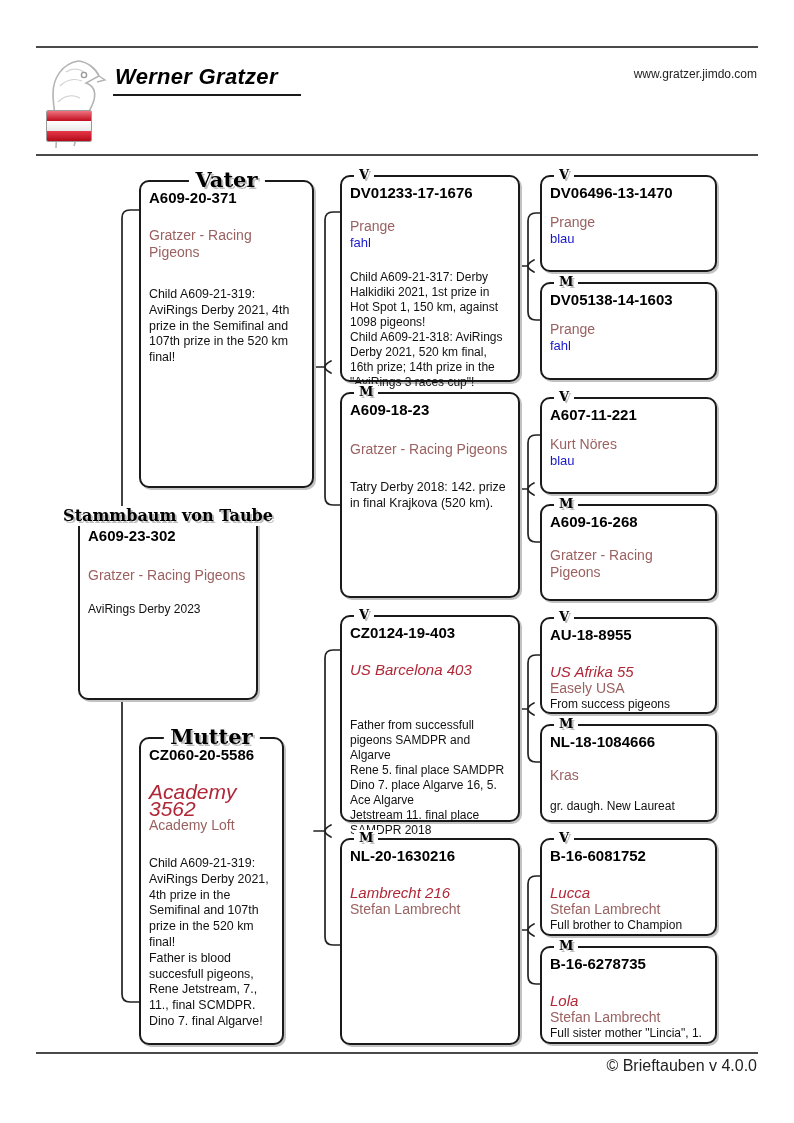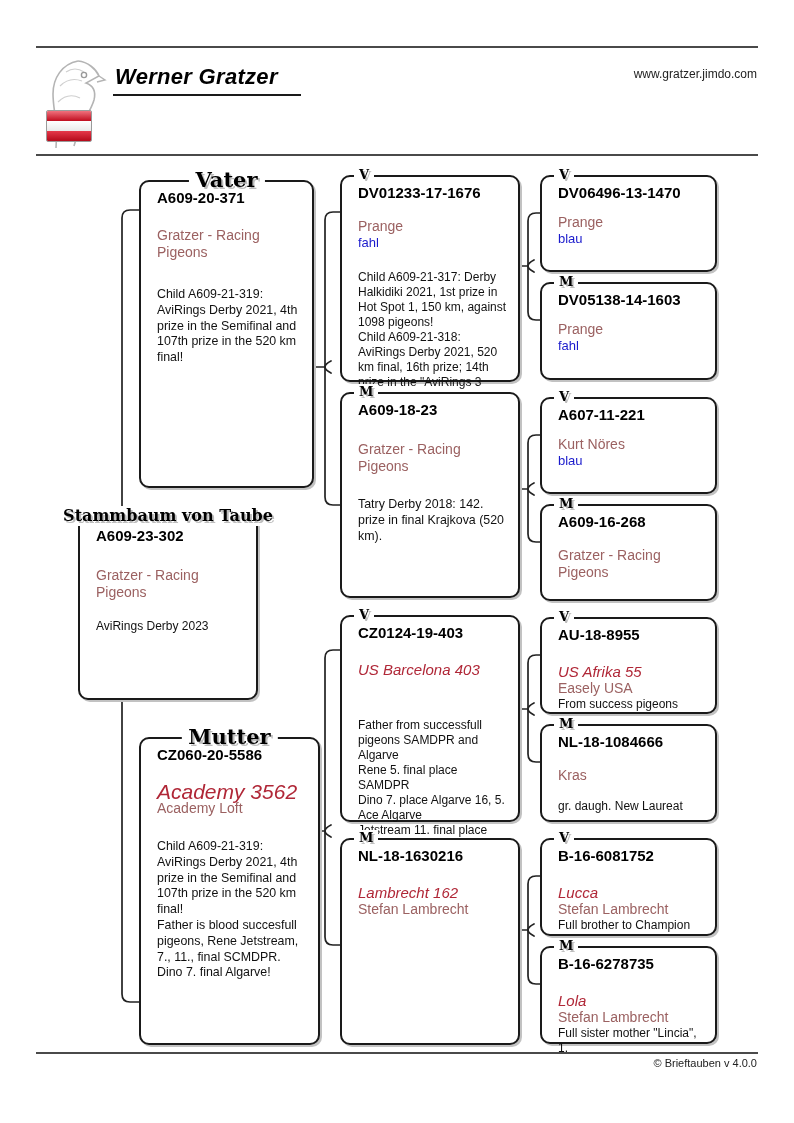--- a/index.html
+++ b/index.html
@@ -17,42 +17,42 @@
   .flag{position:absolute;left:46px;top:110px;width:44px;height:30px;border:1px solid #9a9a9a;border-radius:2px;overflow:hidden;}
   .flag .fr{height:34%;background:linear-gradient(180deg,#f0727e,#c00d1f);}
   .flag .fw{height:32%;background:linear-gradient(180deg,#ffffff,#e9e9e9);}
   .flag .fr2{height:34%;background:linear-gradient(180deg,#e5394a,#b50a1a);}
 
   
   .connectors{position:absolute;left:0;top:0;z-index:1;}
 
   
   .pbox{position:absolute;z-index:2;background:#fff;border:2px solid #1a1a1a;border-radius:10px;
-        box-shadow:2px 2px 0 #c2c2c2;padding:7px 9px 6px 16px;box-sizing:border-box;
+        box-shadow:2px 2px 0 #c2c2c2;padding:7px 9px 6px 8px;box-sizing:border-box;
         display:flex;flex-direction:column;}
   .box-label{position:absolute;top:-14px;left:50%;transform:translateX(-50%);background:#fff;
         padding:0 7px;font-family:"DejaVu Serif", serif;font-weight:bold;color:#000;white-space:nowrap;
         text-shadow:2px 2px 0 #bdbdbd;}
   .label-lg{font-size:21px;line-height:24px;}
   .label-md{font-size:16px;line-height:20px;top:-11px;}
   .sex-label{position:absolute;top:-10px;left:12px;transform:none;font-size:13px;line-height:16px;
         padding:0 5px;}
   .ring{font-size:15px;font-weight:bold;color:#000;line-height:18px;}
   .pname{font-size:14px;font-style:italic;color:var(--accent_red);line-height:17px;}
   .breeder{font-size:14px;color:var(--breeder_maroon);line-height:17px;}
   .pcolor{font-size:13px;color:var(--pigeon_blue);line-height:16px;}
   .info{font-size:12.4px;color:#111;line-height:15.8px;white-space:pre-wrap;}
   .info-sm{font-size:12px;line-height:15px;}
   .bottom-info{margin-top:auto;}
   .gap1{margin-top:19px;} .gap12{margin-top:12px;}
   .gap16{margin-top:16px;} .gap18{margin-top:18px;} .gap20{margin-top:20px;}
   .gap22{margin-top:22px;} .gap26{margin-top:26px;} .gap40{margin-top:40px;}
 
   
-  .footer-text{position:absolute;right:37px;top:1057px;font-size:11px;color:#222;}
+  .footer-text{position:absolute;right:37px;top:1057px;font-size:16px;color:#222;}
 </style>
 </head>
 <body>
 
 <div class="page">
 
   <div class="rule" style="top:46px"></div>
   <div class="rule" style="top:154px"></div>
 
   <svg style="position:absolute;left:44px;top:56px;" width="64" height="96" viewBox="0 0 64 96" fill="none">
@@ -111,21 +111,21 @@
     <div class="info info-sm gap18">AviRings Derby 2023</div>
   </div>
 
   <div class="pbox" style="left:139px;top:180px;width:175px;height:308px">
     <div class="box-label label-lg">Vater</div>
     <div class="ring">A609-20-371</div>
     <div class="breeder gap20">Gratzer - Racing Pigeons</div>
     <div class="info gap26">Child A609-21-319: AviRings Derby 2021, 4th prize in the Semifinal and 107th prize in the 520 km final!</div>
   </div>
 
-  <div class="pbox" style="left:139px;top:737px;width:181px;height:308px">
+  <div class="pbox" style="left:139px;top:737px;width:145px;height:308px">
     <div class="box-label label-lg">Mutter</div>
     <div class="ring">CZ060-20-5586</div>
     <div class="pname gap1" style="font-size:21px">Academy 3562</div>
     <div class="breeder">Academy Loft</div>
     <div class="info gap22">Child A609-21-319: AviRings Derby 2021, 4th prize in the Semifinal and 107th prize in the 520 km final!
 Father is blood succesfull pigeons, Rene Jetstream, 7., 11., final SCMDPR. Dino 7. final Algarve!</div>
   </div>
 
   <div class="pbox" style="left:340px;top:175px;width:180px;height:207px">
     <div class="box-label sex-label">V</div>
@@ -148,22 +148,22 @@
     <div class="ring">CZ0124-19-403</div>
     <div class="pname gap1" style="font-size:15px">US Barcelona 403</div>
     <div class="info info-sm gap40">Father from successfull pigeons SAMDPR and Algarve
 Rene 5. final place SAMDPR
 Dino 7. place Algarve 16, 5. Ace Algarve
 Jetstream 11. final place SAMDPR 2018</div>
   </div>
 
   <div class="pbox" style="left:340px;top:838px;width:180px;height:207px">
     <div class="box-label sex-label">M</div>
-    <div class="ring">NL-18-1630216</div>
-    <div class="pname gap1" style="font-size:15px">Lambrecht 162</div>
+    <div class="ring">NL-20-1630216</div>
+    <div class="pname gap1" style="font-size:15px">Lambrecht 216</div>
     <div class="breeder">Stefan Lambrecht</div>
   </div>
 
   <div class="pbox" style="left:540px;top:175px;width:177px;height:97px">
     <div class="box-label sex-label">V</div>
     <div class="ring">DV06496-13-1470</div>
     <div class="breeder gap12">Prange</div>
     <div class="pcolor">blau</div>
   </div>
 

